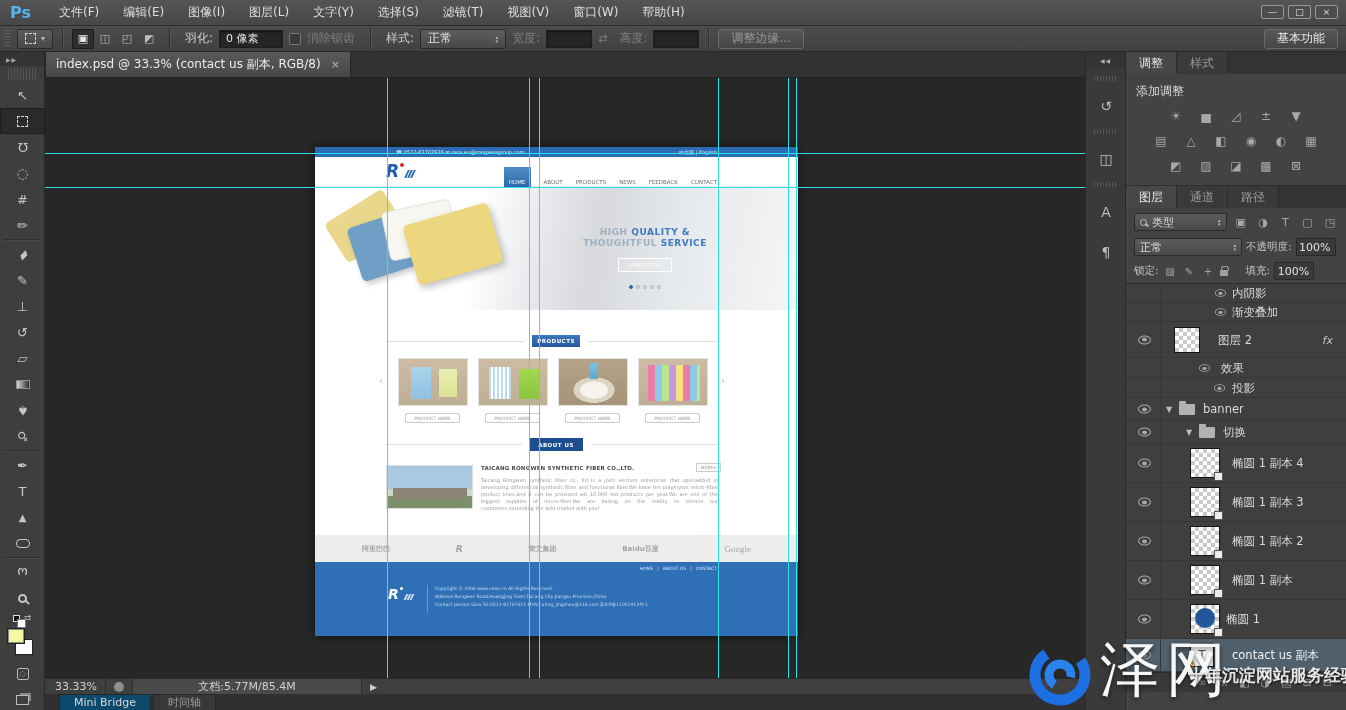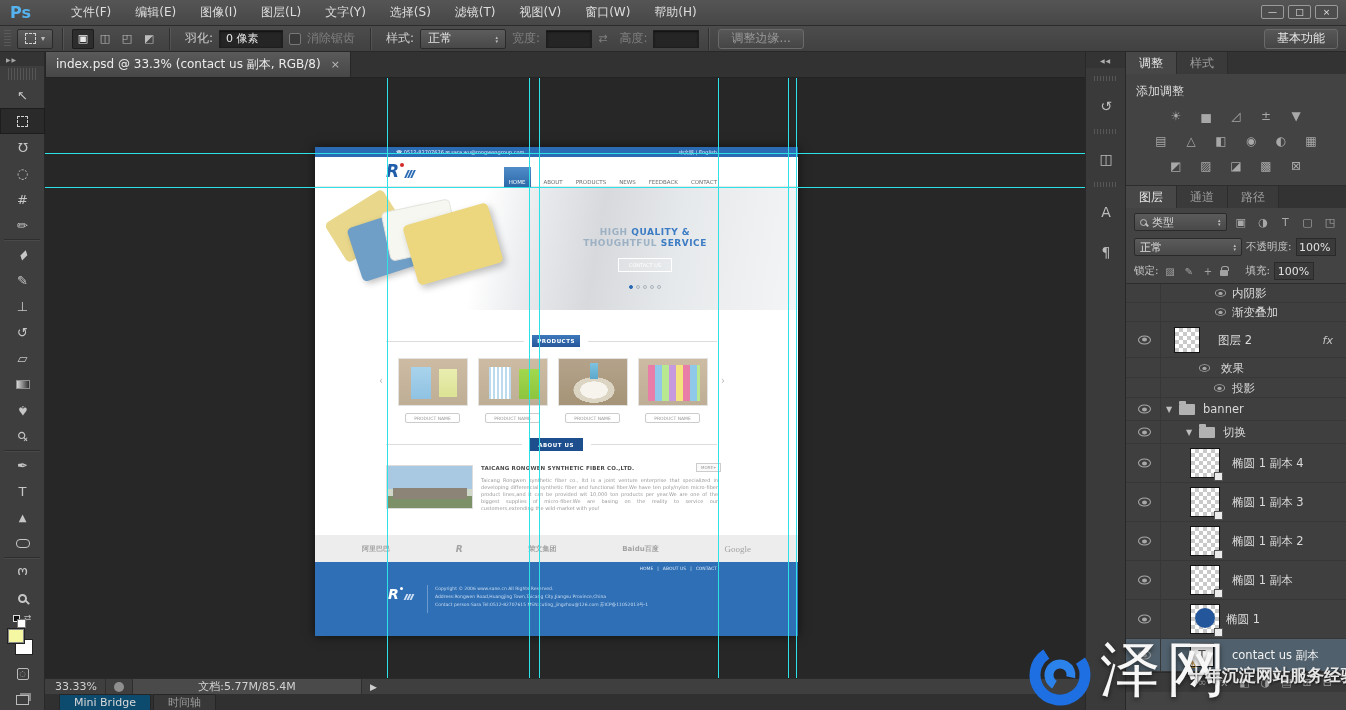--- a/index.html
+++ b/index.html
@@ -2,21 +2,21 @@
 <html><head>
 <meta charset="utf-8">
 <style>
   *{box-sizing:border-box;margin:0;padding:0}
   body{margin:0;background:#1b1b1b;font-family:"DejaVu Sans","Liberation Sans",sans-serif}
   #app{position:relative;width:1346px;height:710px;background:#454545;overflow:hidden;color:#d6d6d6}
 
   
   .menubar{position:absolute;left:0;top:0;width:1346px;height:26px;display:flex;align-items:center;
     background:linear-gradient(#555,#474747);border-bottom:1px solid #2c2c2c}
-  .ps-logo{color:#55b3f0;font-weight:bold;font-size:16px;margin:0 28px 0 10px;letter-spacing:0}
+  .ps-logo{color:#55b3f0;font-weight:bold;font-size:16px;margin:0 16px 0 10px;letter-spacing:0}
   .menu-item{font-size:12px;color:#dedede;padding:4px 12px;line-height:25px;white-space:nowrap}
   .winbtns{position:absolute;right:8px;top:5px;display:flex;gap:4px}
   .winbtn{width:23px;height:14px;border:1px solid #9a9a9a;border-radius:2px;font-size:9px;line-height:12px;
     text-align:center;color:#e2e2e2;background:#4d4d4d}
 
   
   .optionsbar{position:absolute;left:0;top:26px;width:1346px;height:26px;display:flex;align-items:center;
     background:linear-gradient(#4c4c4c,#414141);border-bottom:1px solid #282828;padding-left:4px}
   .grip{width:7px;height:18px;margin-right:6px;background:repeating-linear-gradient(180deg,#5e5e5e 0 1px,transparent 1px 3px);opacity:.8}
   .opt-sep{width:1px;height:22px;background:#303030;margin:0 9px;box-shadow:1px 0 0 rgba(255,255,255,.08)}

